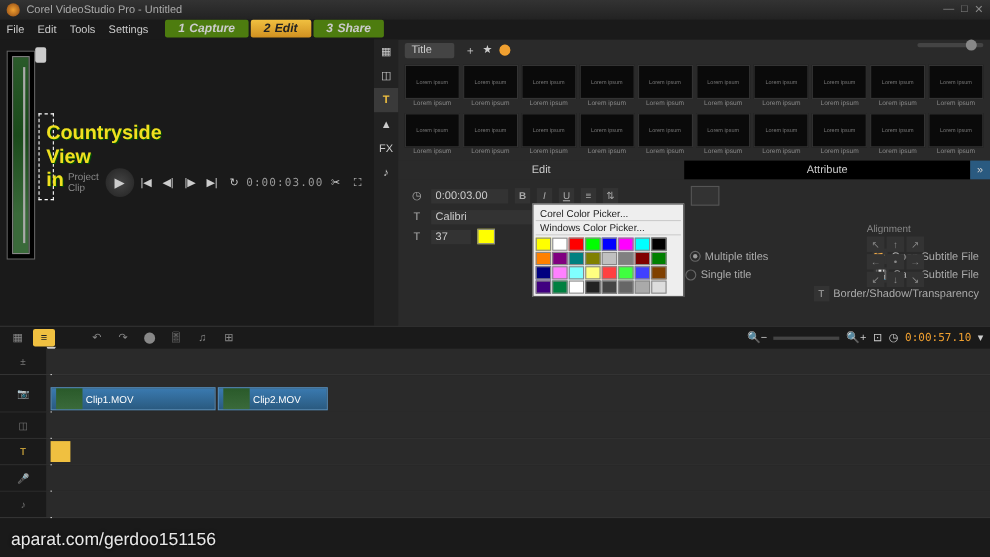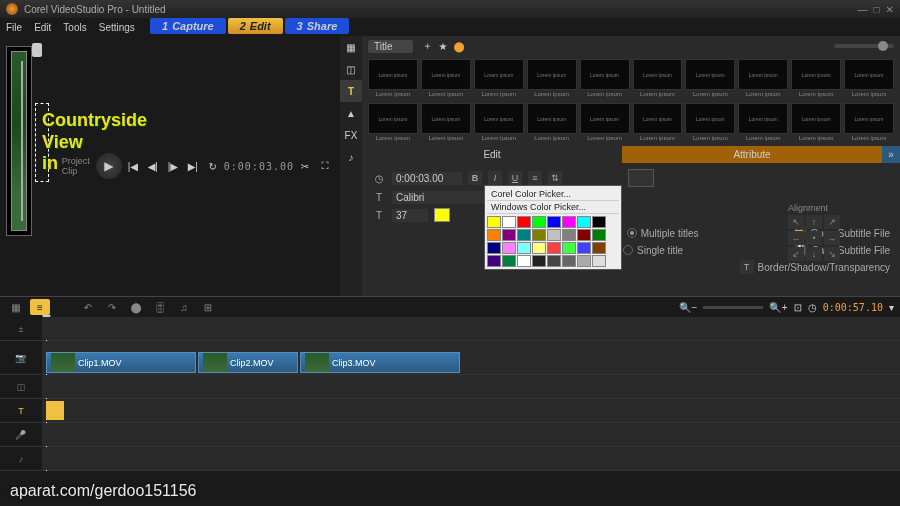--- a/index.html
+++ b/index.html
@@ -8,21 +8,21 @@
 .title-bar { height: 18px; background: linear-gradient(#333,#222); display: flex; align-items: center; padding: 0 6px; }
 .title-bar .logo { width: 12px; height: 12px; background: radial-gradient(circle,#f0a030,#8b4513); border-radius: 50%; margin-right: 6px; }
 .title-bar .title { color: #aaa; font-size: 10px; flex: 1; }
 .title-bar .win-controls { display: flex; gap: 6px; }
 .title-bar .win-controls span { cursor: pointer; color: #888; }
 
 .menu-bar { height: 18px; background: #1a1a1a; display: flex; align-items: center; padding: 0 6px; gap: 12px; }
 .menu-bar span { color: #ccc; font-size: 10px; cursor: pointer; }
 
 .step-tabs { position: absolute; top: 18px; left: 150px; display: flex; gap: 0; }
-.step-tab { padding: 2px 12px; font-size: 11px; font-style: italic; font-weight: bold; background: #1d4ed8; color: #ccc; border-radius: 2px; margin-right: 2px; cursor: pointer; }
+.step-tab { padding: 2px 12px; font-size: 11px; font-style: italic; font-weight: bold; background: #4d7c0f; color: #ccc; border-radius: 2px; margin-right: 2px; cursor: pointer; }
 .step-tab.active { background: linear-gradient(#f0c040,#d09020); color: #222; }
 .step-tab .num { margin-right: 4px; }
 
 .main { display: flex; height: 260px; }
 
 .preview-panel { width: 340px; background: #1a1a1a; padding: 6px; display: flex; flex-direction: row; }
 .preview-frame { width: 320px; height: 190px; background: #000; border: 1px solid #666; position: relative; margin: 4px auto; }
 .preview-video { position: absolute; inset: 4px; background: linear-gradient(180deg,#2a5a2a 0%,#1a4a1a 40%,#3a6a3a 80%); border: 1px solid #888; }
 .preview-safe { position: absolute; inset: 14px; border: 1px solid #aaa; }
 .preview-title-box { position: absolute; left: 28px; right: 28px; top: 56px; border: 1px dashed #fff; padding: 6px; text-align: center; }
@@ -33,28 +33,28 @@
 .pc-label { color:#888; font-size:9px; margin-right:4px; }
 .pc-btn { width: 18px; height: 18px; display: flex; align-items: center; justify-content: center; color: #ccc; cursor: pointer; font-size: 10px; }
 .pc-btn.play { width: 26px; height: 26px; background: radial-gradient(circle,#444,#222); border-radius: 50%; font-size: 12px; }
 .timecode { margin-left: auto; font-family: monospace; font-size: 10px; letter-spacing: 1px; color: #999; }
 
 .library-panel { flex: 1; background: #2a2a2a; display: flex; }
 .lib-tabs { width: 22px; background: #222; display: flex; flex-direction: column; }
 .lib-tab { height: 22px; display: flex; align-items: center; justify-content: center; cursor: pointer; }
 .lib-tab.active { background: #3a3a3a; }
 .lib-body { flex: 1; display: flex; flex-direction: column; }
-.lib-header { height: 20px; display: flex; align-items: center; padding: 3px 6px; gap: 6px; }
+.lib-header { height: 20px; display: flex; padding: 3px 6px; gap: 6px; }
 .lib-dropdown { background: #444; color: #ccc; padding: 1px 20px 1px 6px; border-radius: 2px; font-size: 10px; cursor: pointer; }
 .lib-grid { display: grid; grid-template-columns: repeat(10,1fr); gap: 3px; padding: 3px 6px; }
 .lib-thumb { aspect-ratio: 16/10; background: #0a0a0a; border: 1px solid #333; display: flex; align-items: center; justify-content: center; font-size: 5px; color: #777; cursor: pointer; }
 .lib-label { font-size: 6px; color: #888; text-align: center; padding-top: 1px; }
 
 .edit-tabs { display: flex; margin-top: 2px; }
-.edit-tab { flex: 1; text-align: center; padding: 3px; font-size: 10px; background: #a16207; cursor: pointer; }
+.edit-tab { flex: 1; text-align: center; padding: 3px; font-size: 10px; background: #000000; cursor: pointer; }
 .edit-tab.active { background: #2a2a2a; }
 .edit-body { padding: 6px 10px; font-size: 10px; color: #aaa; position: relative; }
 .edit-row { display: flex; align-items: center; gap: 6px; margin-bottom: 4px; }
 .edit-row .ico { width: 14px; text-align: center; }
 .edit-row input[type=text] { background: #333; border: none; color: #ccc; padding: 1px 4px; font-size: 10px; }
 .small-btn { width: 14px; height: 14px; background: #333; display: inline-flex; align-items: center; justify-content: center; cursor: pointer; font-size: 9px; }
 .radio-row { display: flex; align-items: center; gap: 4px; margin-bottom: 3px; justify-content: flex-end; }
 .checkbox { width: 10px; height: 10px; border: 1px solid #666; display: inline-block; }
 .radio { width: 10px; height: 10px; border: 1px solid #666; border-radius: 50%; display: inline-block; }
 .radio.checked::after { content:''; display:block; width:4px; height:4px; background:#999; border-radius:50%; margin:2px; }
@@ -394,24 +394,20 @@
         </div>
         <div class="tl-content" id="video-track">
           <div class="clip" style="left: 4px; width: 150px;">
             <div class="thumb"></div>
             <span>Clip1.MOV</span>
           </div>
           <div class="clip" style="left: 156px; width: 100px;">
             <div class="thumb"></div>
             <span>Clip2.MOV</span>
           </div>
-          <div class="clip" style="left: 258px; width: 160px;">
-            <div class="thumb"></div>
-            <span>Clip3.MOV</span>
-          </div>
         </div>
       </div>
     <div class="tl-track">
         <div class="tl-head">
           <span>◫</span>
         </div>
         <div class="tl-content"></div>
       </div>
     <div class="tl-track">
         <div class="tl-head">

